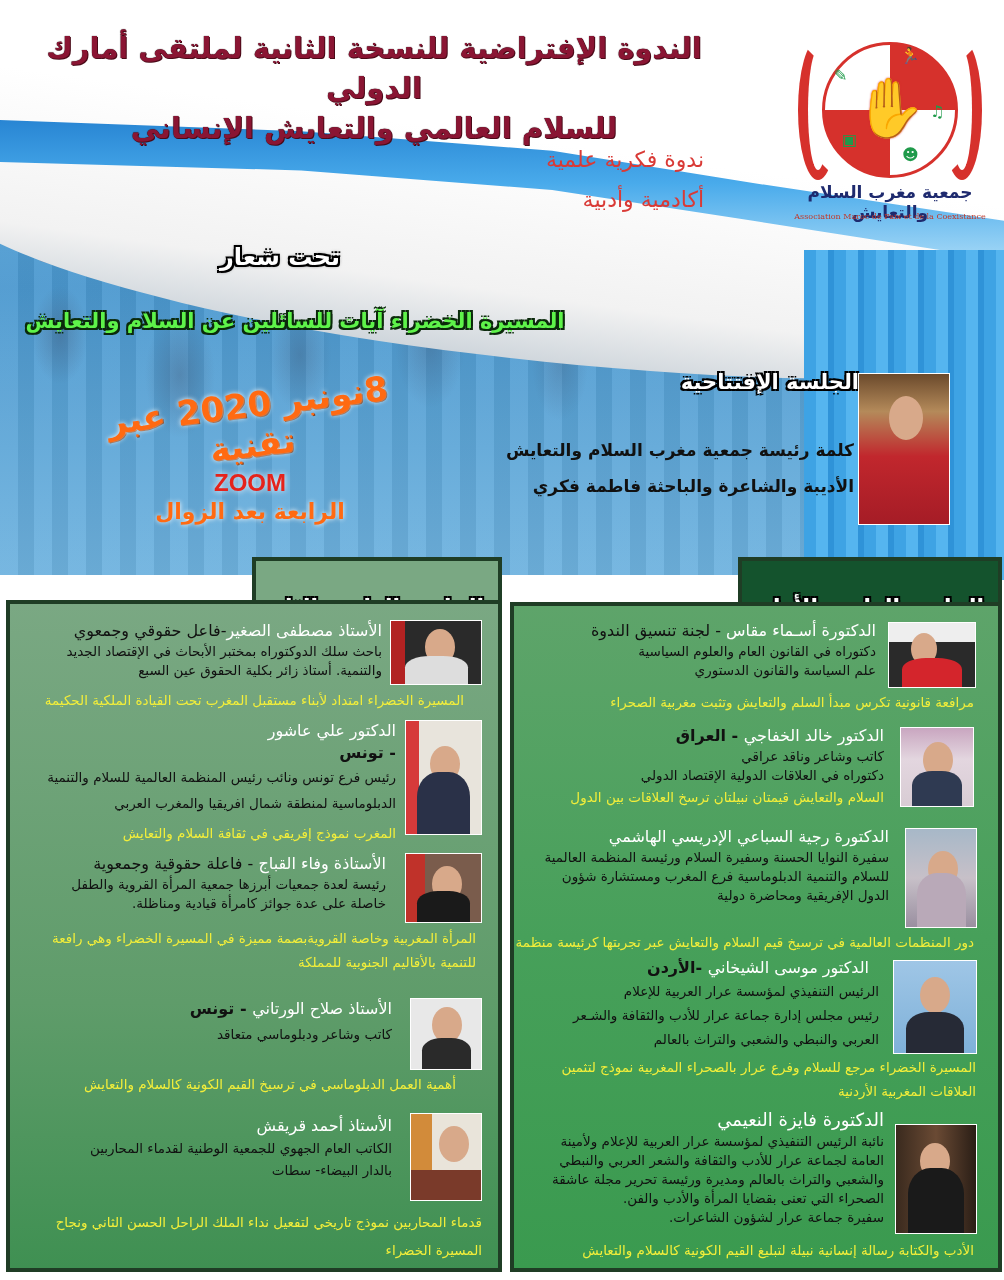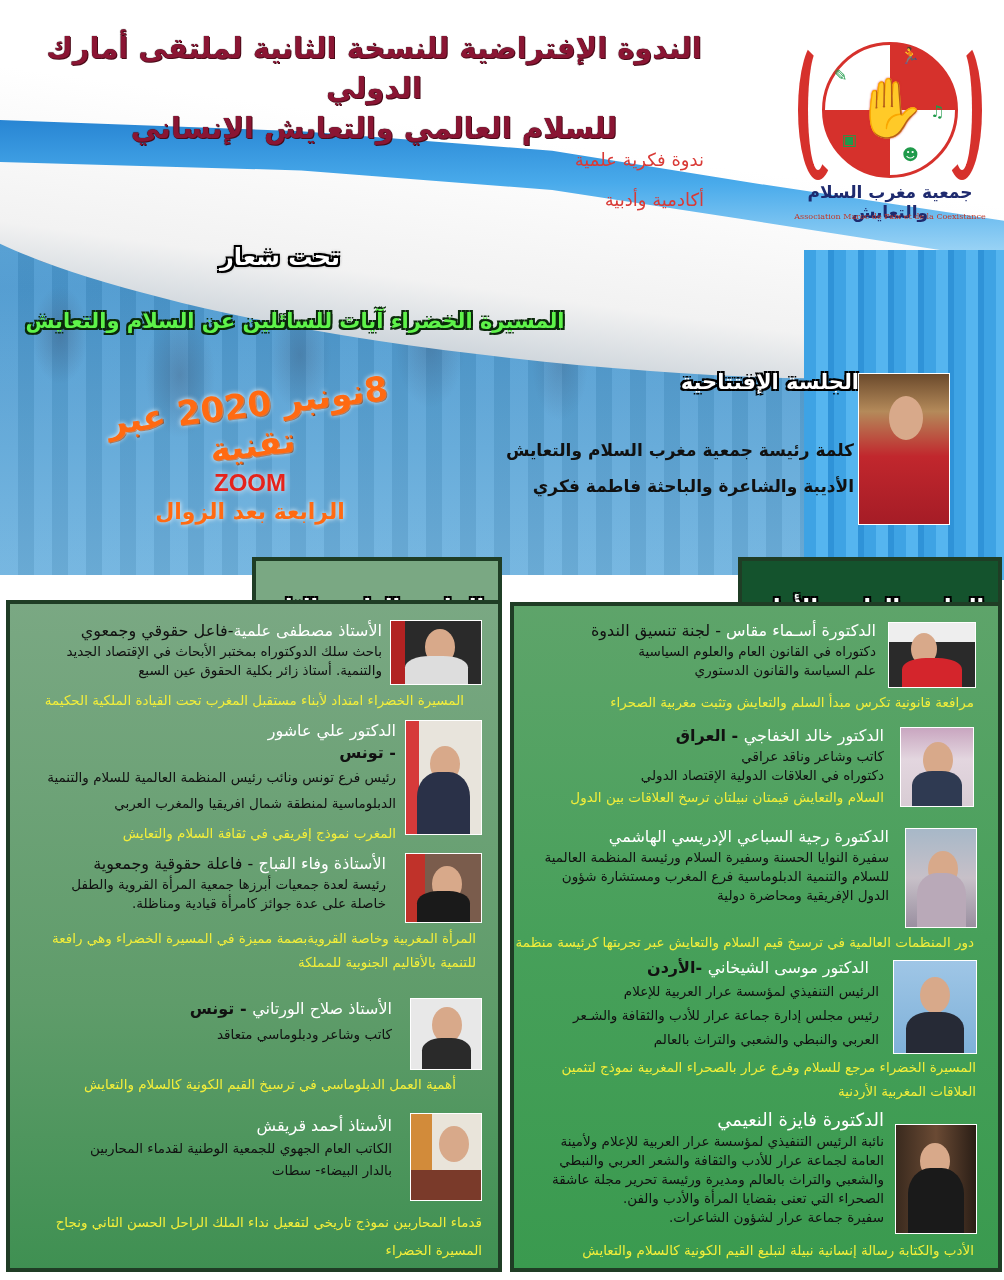--- a/index.html
+++ b/index.html
@@ -43,21 +43,21 @@
     background: repeating-linear-gradient(90deg, #3ea3e4 0 12px, #55b5ef 12px 24px, #2f93d8 24px 30px);
   }
 
   
   .title-block { position: absolute; right: 270px; top: 28px; text-align: center; width: 720px; }
   .title-line {
     font-family: "DejaVu Sans", sans-serif; font-weight: 900; font-size: 29px; line-height: 40px;
     color: #8a1533; text-shadow: 1px 1px 0 #4a0a18, 0 0 1px #000;
   }
   .subtitle-block { position: absolute; right: 300px; top: 140px; text-align: right; }
-  .subtitle-line { font-size: 18px; line-height: 40px; color: #d93a36; }
+  .subtitle-line { font-size: 22px; line-height: 40px; color: #d93a36; }
 
   
   .logo { position: absolute; left: 790px; top: 30px; width: 200px; height: 200px; }
   .logo-ring {
     position: absolute; left: 32px; top: 12px; width: 136px; height: 136px; border-radius: 50%;
     border: 3px solid #d6312c;
     background: conic-gradient(#d6312c 0 25%, #ffffff 25% 50%, #d6312c 50% 75%, #ffffff 75% 100%);
   }
   .logo-laurel-l, .logo-laurel-r {
     position: absolute; top: 10px; width: 40px; height: 140px;
@@ -189,21 +189,21 @@
 <div class="tab tab-right">
   <div class="tab-label">الجلسة العلمية الأولى</div>
 </div>
 <div class="panel panel-right"></div>
 
 <div class="photo" style="left:390px;top:620px;width:92px;height:65px;background:linear-gradient(90deg,#b22222 0 15%,#2a2a2a 15% 100%);">
   <div class="face" style="left:34px;top:8px;"></div>
   <div class="suit" style="background:#dddddd;"></div>
 </div>
 <div class="speaker" style="right:622px;top:620px;width:360px;">
-  <div class="sp-name"><span class="n">الأستاذ مصطفى علمية</span><span>-فاعل حقوقي وجمعوي</span></div>
+  <div class="sp-name"><span class="n">الأستاذ مصطفى الصغير</span><span>-فاعل حقوقي وجمعوي</span></div>
   <div class="sp-desc">باحث سلك الدوكتوراه بمختبر الأبحاث في الإقتصاد الجديد</div>
   <div class="sp-desc">والتنمية. أستاذ زائر بكلية الحقوق عين السبع</div>
 </div>
 <div class="speaker" style="right:540px;top:688px;width:450px;">
   <div class="sp-topic">المسيرة الخضراء امتداد لأبناء مستقبل المغرب تحت القيادة الملكية الحكيمة</div>
 </div>
 
 <div class="photo" style="left:405px;top:720px;width:77px;height:115px;background:linear-gradient(90deg,#d63a3a 0 18%,#e8e4dc 18% 100%);">
   <div class="face" style="left:24px;top:25px;"></div>
   <div class="suit" style="background:#2a3148;height:55%;"></div>

